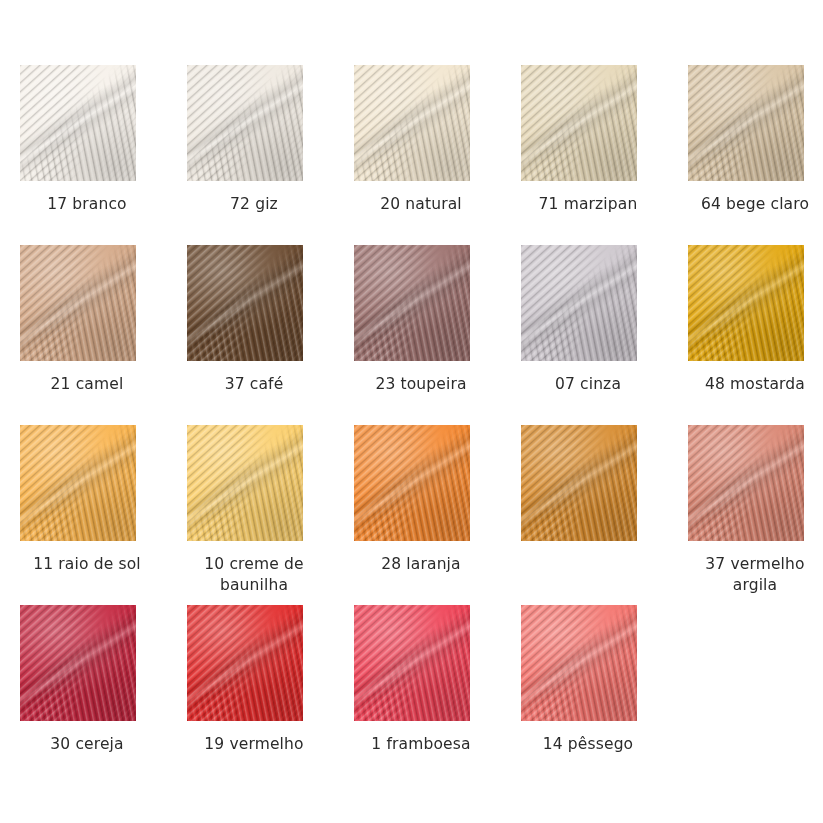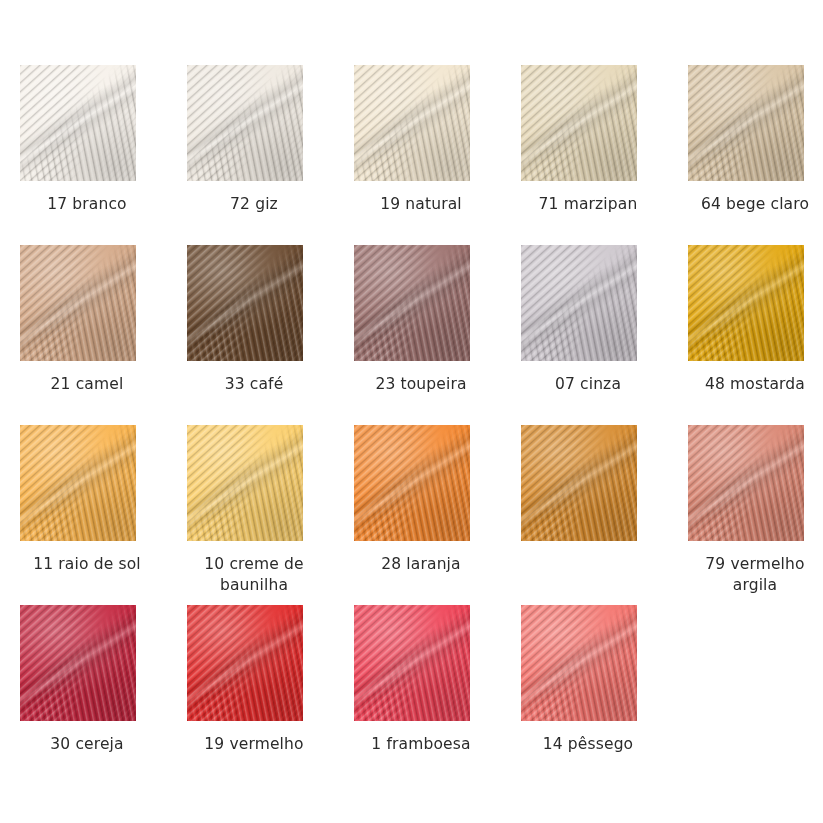--- a/index.html
+++ b/index.html
@@ -173,21 +173,21 @@
       <div class="swatch-label">72 giz</div>
     </div>
     <div class="swatch-cell">
       <div class="swatch-img" style="background-color: rgb(242, 230, 207);">
         <div class="yarn-base"></div>
         <div class="yarn-strands-a"></div>
         <div class="yarn-strands-b"></div>
         <div class="yarn-strands-c"></div>
         <div class="yarn-seam"></div>
       </div>
-      <div class="swatch-label">19 natural</div>
+      <div class="swatch-label">20 natural</div>
     </div>
     <div class="swatch-cell">
       <div class="swatch-img" style="background-color: rgb(230, 216, 184);">
         <div class="yarn-base"></div>
         <div class="yarn-strands-a"></div>
         <div class="yarn-strands-b"></div>
         <div class="yarn-strands-c"></div>
         <div class="yarn-seam"></div>
       </div>
       <div class="swatch-label">71 marzipan</div>
@@ -213,21 +213,21 @@
       <div class="swatch-label">21 camel</div>
     </div>
     <div class="swatch-cell">
       <div class="swatch-img" style="background-color: rgb(107, 74, 47);">
         <div class="yarn-base"></div>
         <div class="yarn-strands-a"></div>
         <div class="yarn-strands-b"></div>
         <div class="yarn-strands-c"></div>
         <div class="yarn-seam"></div>
       </div>
-      <div class="swatch-label">33 café</div>
+      <div class="swatch-label">37 café</div>
     </div>
     <div class="swatch-cell">
       <div class="swatch-img" style="background-color: rgb(155, 111, 108);">
         <div class="yarn-base"></div>
         <div class="yarn-strands-a"></div>
         <div class="yarn-strands-b"></div>
         <div class="yarn-strands-c"></div>
         <div class="yarn-seam"></div>
       </div>
       <div class="swatch-label">23 toupeira</div>
@@ -292,21 +292,21 @@
       </div>
     </div>
     <div class="swatch-cell">
       <div class="swatch-img" style="background-color: rgb(217, 132, 112);">
         <div class="yarn-base"></div>
         <div class="yarn-strands-a"></div>
         <div class="yarn-strands-b"></div>
         <div class="yarn-strands-c"></div>
         <div class="yarn-seam"></div>
       </div>
-      <div class="swatch-label">79 vermelho argila</div>
+      <div class="swatch-label">37 vermelho argila</div>
     </div>
     <div class="swatch-cell">
       <div class="swatch-img" style="background-color: rgb(196, 38, 63);">
         <div class="yarn-base"></div>
         <div class="yarn-strands-a"></div>
         <div class="yarn-strands-b"></div>
         <div class="yarn-strands-c"></div>
         <div class="yarn-seam"></div>
       </div>
       <div class="swatch-label">30 cereja</div>

